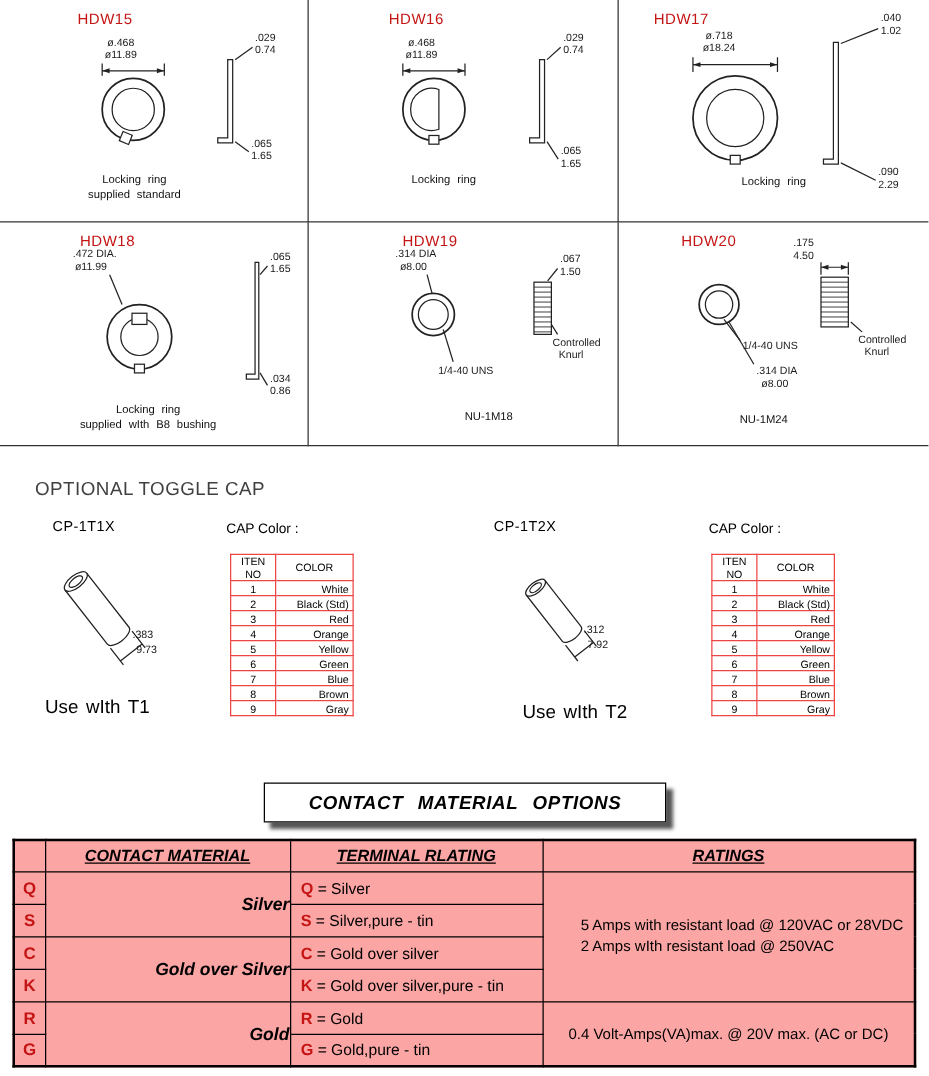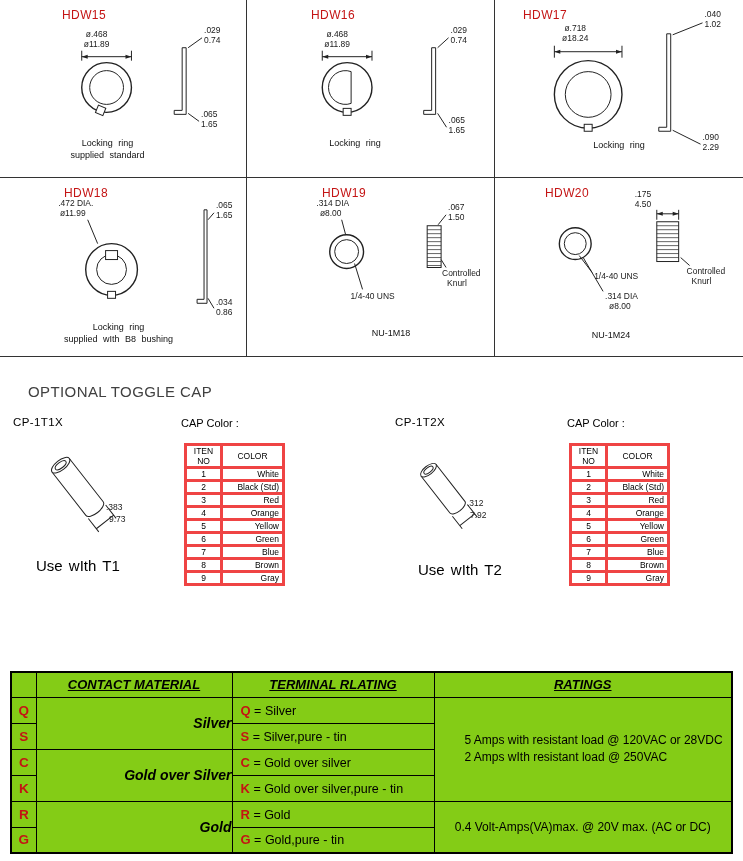--- a/index.html
+++ b/index.html
@@ -22,32 +22,32 @@
   .ln2{stroke:#222;stroke-width:1.4;fill:none}
   .tab{fill:#fff;stroke:#222;stroke-width:1}
   .knurl{stroke:#222;stroke-width:.7;fill:none}
   .arw{fill:#222;stroke:none}
   
   .capsec{position:absolute;left:0;top:357px;width:743px;height:243px}
   .heading{position:absolute;left:28px;top:26px;font-size:15px;font-weight:normal;color:#404040;letter-spacing:.4px}
   .partlbl{position:absolute;font-size:11.5px;letter-spacing:.4px}
   .capclr{position:absolute;font-size:11px}
   .captable{position:absolute;border-collapse:collapse;font-size:8.5px;background:#fff}
-  .captable th,.captable td{border:3px solid #ef4444;height:12px;padding:0 3px;font-weight:normal;line-height:10px}
+  .captable th,.captable td{border:1px solid #ef4444;height:12px;padding:0 3px;font-weight:normal;line-height:10px}
   .captable th{text-align:center}
   .cno{width:36px;text-align:center}
   .ccol{width:62px;text-align:right}
   .uselbl{position:absolute;font-size:15px;word-spacing:2px}
   .capsvg{position:absolute}
   
   .cmsec{position:absolute;left:0;top:600px;width:743px;height:261px}
   .cm-titlebox{position:absolute;left:211px;top:26px;width:322px;height:32px;border:1px solid #000;background:#fff;
     box-shadow:5px 5px 3px #555;display:flex;align-items:center;justify-content:center}
   .cm-title{font-size:15px;font-weight:bold;font-style:italic;letter-spacing:.5px;word-spacing:7px}
-  .ctable{position:absolute;left:10px;top:71px;width:723px;border-collapse:collapse;border:2px solid #000;background:#84cc16}
+  .ctable{position:absolute;left:10px;top:71px;width:723px;border-collapse:collapse;border:2px solid #000;background:#fca5a5}
   .ctable td{border:1px solid #000;height:26px}
   .chead td{height:25px;text-align:center;font-weight:bold;font-style:italic;font-size:13px}
   .hul{text-decoration:underline}
   .cletter{width:25px;text-align:center;font-weight:bold;font-size:13.5px}
   .cmat{width:196px;text-align:right;font-weight:bold;font-style:italic;font-size:14px}
   .cplat{width:202px;font-size:12.5px;padding-left:8px}
   .plx{font-weight:bold;font-size:13px}
   .crate{font-size:12px;padding-left:30px;line-height:17px;vertical-align:middle}
   .crate2{font-size:12px;text-align:center;vertical-align:middle}
 </style>
@@ -266,21 +266,21 @@
       </svg>
       <div class="hdw-caption" style="top:152px;left:-8px;width:248px">
         <div>NU-1M24</div>
       </div>
     </div>
   </div>
 
   <div class="capsec">
     <div class="heading">OPTIONAL TOGGLE CAP</div>
 
-    <div class="partlbl" style="left:13px;top:59px">CP-1T1X</div>
+    <div class="partlbl" style="left:42px;top:59px">CP-1T1X</div>
     <div class="capclr" style="left:181px;top:60px">CAP Color :</div>
 
     <svg class="capsvg" style="left:30px;top:95px" width="160" height="115" viewBox="0 0 160 115">
       <g transform="translate(22,20) rotate(-38)">
         <path class="ln" d="M0 0L0 55A11 5 0 0 0 22 55L22 0"></path>
         <ellipse class="tab" cx="11" cy="0" rx="11" ry="5"></ellipse>
         <ellipse class="ln" cx="11" cy="0" rx="6.5" ry="2.9"></ellipse>
         <path class="ln" d="M0 59V76M22 59V76M0 72H22"></path>
       </g>
       <text x="76" y="58" class="dim">.383</text>
@@ -390,20 +390,23 @@
             <td class="cno">9</td>
             <td class="ccol">Gray</td>
           </tr>
     </tbody>
       </table>
 
     <div class="uselbl" style="left:418px;top:204px">Use wIth T2</div>
   </div>
 
   <div class="cmsec">
+    <div class="cm-titlebox">
+      <div class="cm-title">CONTACT MATERIAL OPTIONS</div>
+    </div>
 
     <table class="ctable">
       <tbody>
           <tr class="chead">
         <td class="cletter"></td>
         <td><span class="hul">CONTACT MATERIAL</span></td>
         <td><span class="hul">TERMINAL RLATING</span></td>
         <td><span class="hul">RATINGS</span></td>
       </tr>
       <tr>

